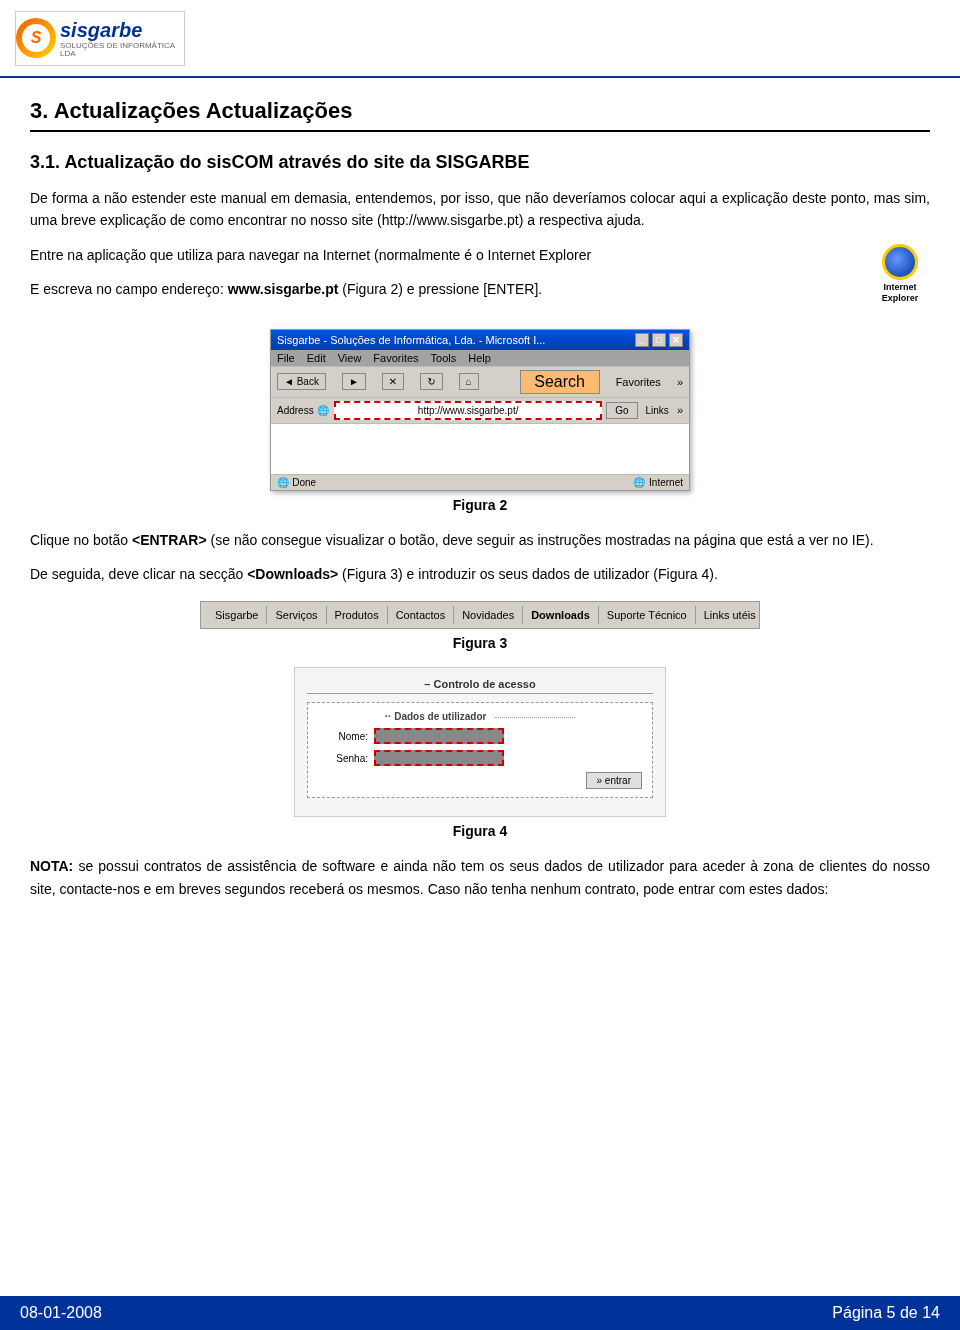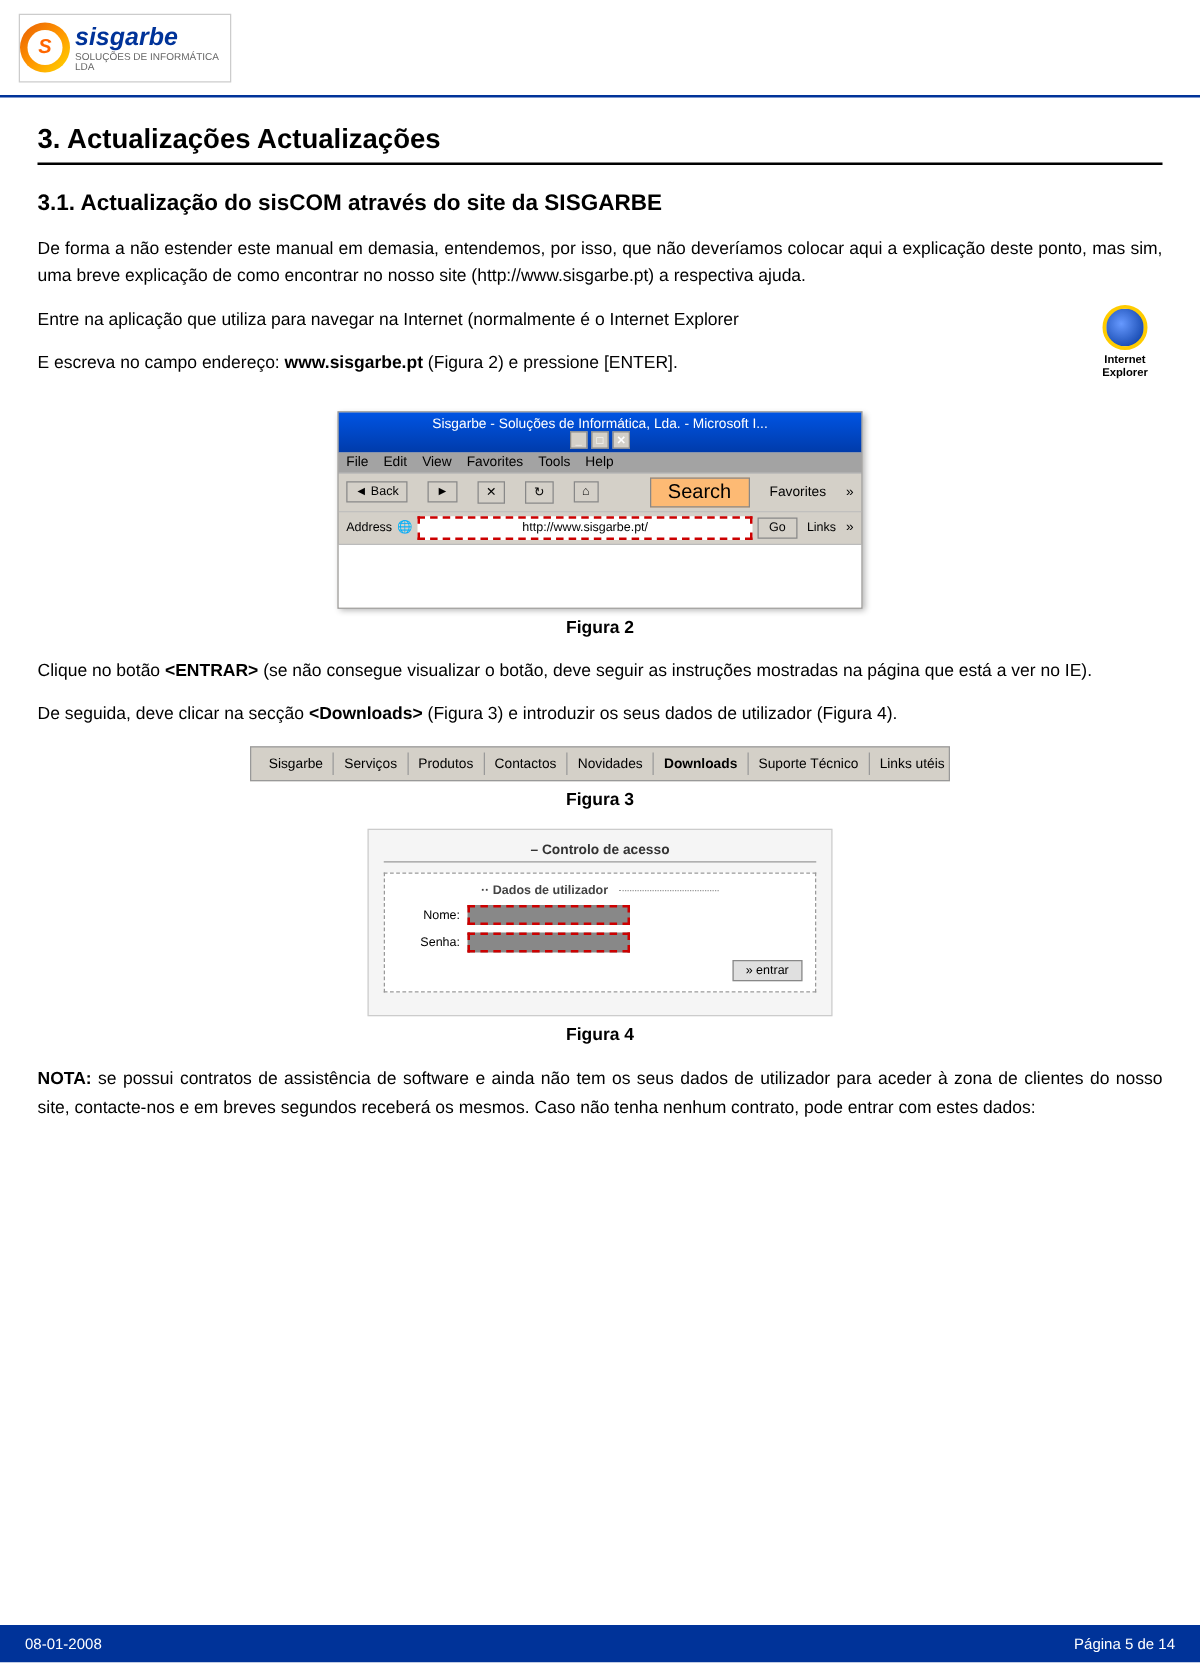--- a/index.html
+++ b/index.html
@@ -176,21 +176,20 @@
       box-shadow: 2px 2px 5px rgba(0,0,0,0.3);
     }
     .browser-titlebar {
       background: linear-gradient(to bottom, #0054e3, #003baa);
       color: #fff;
       padding: 3px 6px;
       font-size: 11px;
       display: flex;
       align-items: center;
       justify-content: space-between;
-      flex-direction: column;
     }
     .browser-titlebar-buttons {
       display: flex;
       gap: 3px;
     }
     .browser-btn {
       width: 14px;
       height: 14px;
       background: #d4d0c8;
       border: 1px solid #888;
@@ -360,21 +359,21 @@
     .footer {
       position: absolute;
       bottom: 0;
       left: 0;
       right: 0;
       background: #003399;
       color: #fff;
       display: flex;
       justify-content: space-between;
       padding: 8px 20px;
-      font-size: 12px;
+      font-size: 16px;
     }
 
     .text-with-ie {
       display: flex;
       align-items: flex-start;
       gap: 2px;
       margin-bottom: 12px;
     }
     .text-with-ie .text-part {
       flex: 1;
@@ -472,20 +471,30 @@
         <div class="browser-address-input">
           <span>http://www.sisgarbe.pt/</span>
         </div>
         <span class="browser-go-btn">Go</span>
         <span class="browser-links-btn">Links</span>
         <span>»</span>
       </div>
 
       <div class="browser-body"></div>
 
+      <div class="browser-statusbar">
+        <span>
+          <span style="font-size:10px;">🌐</span>
+          <span>Done</span>
+        </span>
+        <span>
+          <span style="font-size:10px;">🌐</span>
+          <span>Internet</span>
+        </span>
+      </div>
     </div>
     <div class="figure-label">Figura 2</div>
   </div>
 
   <p class="body-text">
     <span>Clique no botão </span>
     <span class="inline-bold">&lt;ENTRAR&gt;</span>
     <span> (se não consegue visualizar o botão, deve seguir as instruções mostradas na página que está a ver no IE).</span>
   </p>
 

